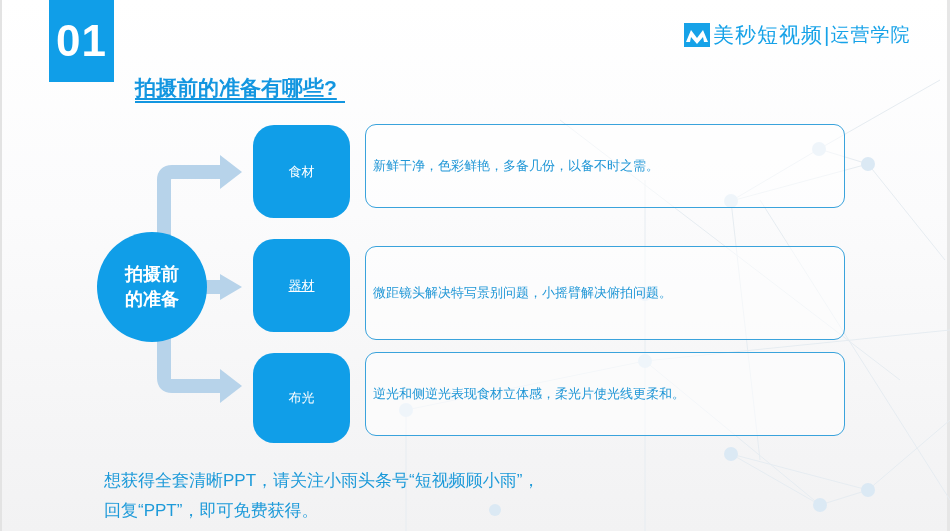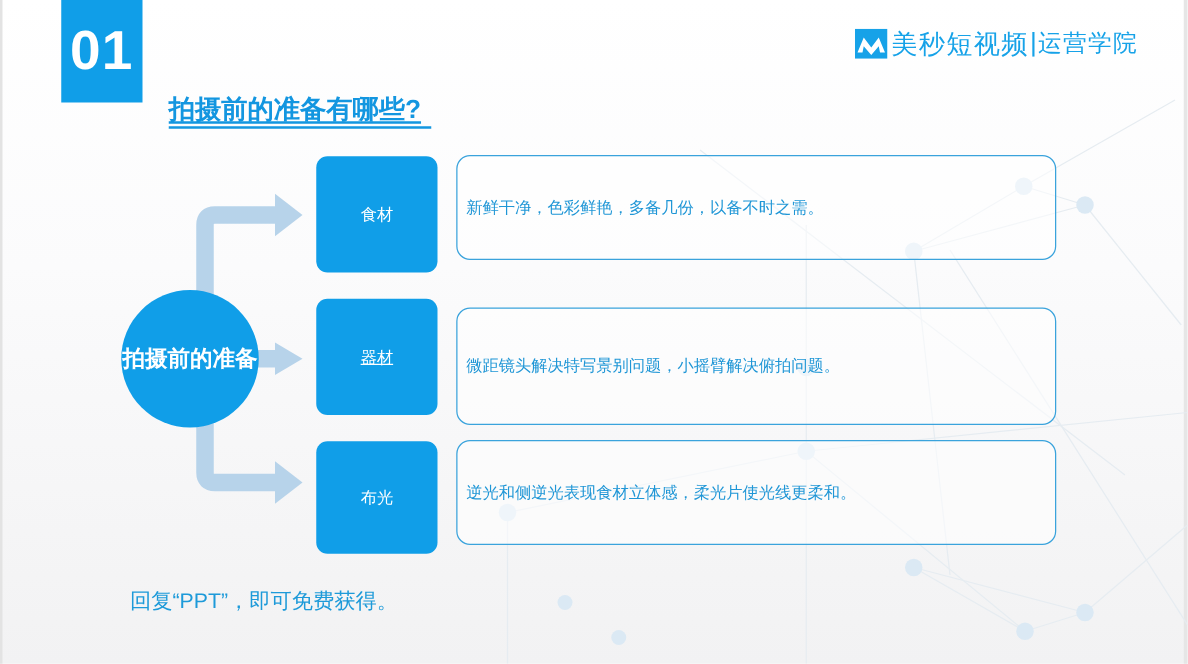--- a/index.html
+++ b/index.html
@@ -24,26 +24,26 @@
   }
   .logo { position:absolute; left:684px; top:21px; display:flex; align-items:center; }
   .logo-icon { width:26px; height:24px; margin-right:3px; }
   .logo-text { font-size:21px; color:#16a2e8; letter-spacing:1px; }
   .logo-sep { color:#16a2e8; font-size:21px; margin:0 1px; }
   .logo-sub { font-size:19px; color:#16a2e8; letter-spacing:1px; }
 
   .center-circle {
     position:absolute; left:97px; top:232px; width:110px; height:110px; border-radius:50%;
     background:#109ee8; color:#fff; font-weight:bold; font-size:18px;
-    display:flex; flex-direction:row; align-items:center; justify-content:center; line-height:25px;
+    display:flex; flex-direction:column; align-items:center; justify-content:center; line-height:25px;
   }
   .arrows { position:absolute; left:0; top:0; width:950px; height:531px; pointer-events:none; }
 
   .cat-box {
-    position:absolute; left:253px; width:97px; height:93px; border-radius:9px;
+    position:absolute; left:253px; width:97px; height:93px; border-radius:21px;
     background:#109ee8; color:#fff; font-size:13px;
     display:flex; align-items:center; justify-content:center;
   }
   .desc-box {
     position:absolute; left:365px; width:480px; height:84px; border:1.5px solid #3aa3dc;
     border-radius:11px; background:rgba(255,255,255,0.55); box-sizing:border-box;
     display:flex; align-items:center; padding-left:7px; font-size:13px; color:#1f96d6;
   }
   .footer { position:absolute; left:104px; top:466px; font-size:17px; color:#1d9ad9; line-height:30px; }
 </style>
@@ -127,14 +127,15 @@
   <span>新鲜干净，色彩鲜艳，多备几份，以备不时之需。</span>
 </div>
 <div class="desc-box" style="top:246px; height:94px;">
   <span>微距镜头解决特写景别问题，小摇臂解决俯拍问题。</span>
 </div>
 <div class="desc-box" style="top:352px;">
   <span>逆光和侧逆光表现食材立体感，柔光片使光线更柔和。</span>
 </div>
 
 <div class="footer">
+  <div>想获得全套清晰PPT，请关注小雨头条号“短视频顾小雨”，</div>
   <div>回复“PPT”，即可免费获得。</div>
 </div>
 
 </body></html>

